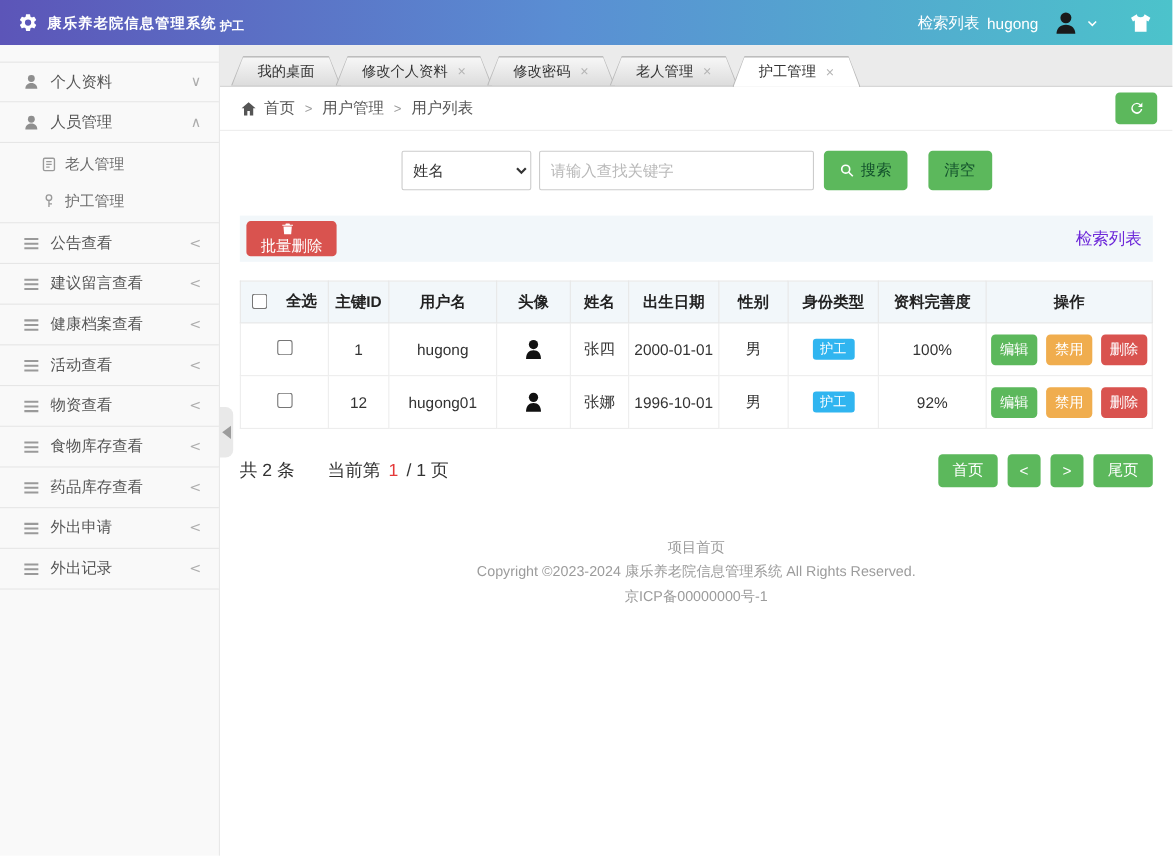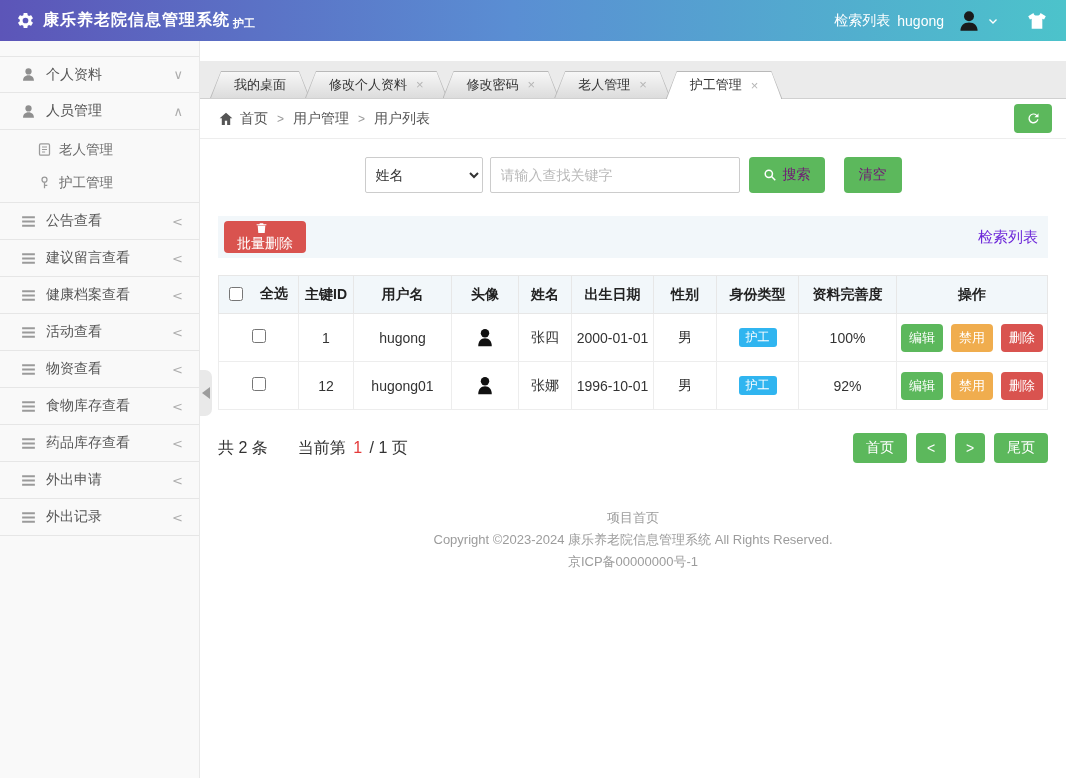--- a/index.html
+++ b/index.html
@@ -6,21 +6,21 @@
   html,body { width:1066px; height:778px; }
   body { font-family:"Liberation Sans","DejaVu Sans",sans-serif; background:#fff; overflow:hidden; }
 
   
   .topbar {
     height:41px; display:flex; align-items:center; padding:0 18px 0 16px;
     background:linear-gradient(90deg,#5c55b8 0%,#5a8ed3 48%,#4cc3cb 100%);
     color:#fff;
   }
   .gear { width:19px; height:19px; margin-right:8px; flex:none; }
-  .app-title { font-size:16px; font-weight:bold; letter-spacing:1px; }
+  .app-title { font-size:13px; font-weight:bold; letter-spacing:1px; }
   .app-subtitle { font-size:11px; font-weight:bold; margin:6px 0 0 3px; }
   .topbar-right { margin-left:auto; display:flex; align-items:center; font-size:14px; }
   .welcome { margin-right:7px; }
   .uname { margin-right:12px; }
   .avatar-ic { width:26px; height:26px; }
   .chev-dn { width:14px; height:14px; margin-left:4px; }
   .tshirt { width:22px; height:22px; margin-left:26px; }
 
   
   .body-wrap { display:flex; height:737px; position:relative; }
@@ -33,21 +33,21 @@
   .side-ic { width:17px; height:17px; margin-right:9px; flex:none; }
   .side-chev { position:absolute; right:16px; color:#adadad; font-size:13px; font-family:"DejaVu Sans",sans-serif; }
   .submenu { border-bottom:1px solid #e6e6e6; padding:3px 0; }
   .sub-item { height:33px; display:flex; align-items:center; padding-left:37px; font-size:13.5px; color:#6b6b6b; cursor:pointer; }
   .sub-ic { width:15px; height:15px; margin-right:7px; flex:none; }
   .collapse-handle { position:absolute; left:200px; top:329px; width:12px; height:46px;
     background:#e9e9e9; border-radius:0 7px 7px 0; display:flex; align-items:center; justify-content:center; cursor:pointer; }
   .collapse-tri { width:0; height:0; border-top:6px solid transparent; border-bottom:6px solid transparent; border-right:8px solid #9c9c9c; }
 
   
-  .main { flex:1; display:flex; flex-direction:column; background:#fff;margin-top:20px; }
+  .main { flex:1; display:flex; flex-direction:column; background:#fff; }
 
   
   .tabbar { height:38px; background:#ebebeb; border-bottom:1px solid #d0d0d0;
     display:flex; align-items:flex-end; padding-left:10px; }
   .tab { position:relative; height:27px; display:flex; align-items:center; padding:0 24px;
     font-size:13px; color:#333; margin-right:-5px; cursor:pointer; }
   .tab-shape { position:absolute; inset:0;
     clip-path:polygon(11px 0, calc(100% - 11px) 0, 100% 100%, 0 100%); background:#b9b9b9; }
   .tab-shape::after { content:""; position:absolute; inset:1px 1px 0 1px;
     clip-path:polygon(10px 0, calc(100% - 10px) 0, 100% 100%, 0 100%);
@@ -69,21 +69,21 @@
 
   
   .content { flex:1; padding:0 18px; }
 
   .search-row { margin-top:18px; display:flex; justify-content:center; align-items:center; }
   .field-select { width:118px; height:36px; border:1px solid #ccc; border-radius:2px;
     font-size:14px; color:#333; padding:0 6px; background:#fff; font-family:inherit; }
   .kw-input { width:250px; height:36px; border:1px solid #ccc; border-radius:2px;
     margin-left:7px; padding:0 10px; font-size:14px; color:#333; font-family:inherit; }
   .kw-input::placeholder { color:#b9b9b9; }
-  .btn-green { height:36px; background:#5cb85c; color:#701a75; border:none; border-radius:4px;
+  .btn-green { height:36px; background:#5cb85c; color:#14532d; border:none; border-radius:4px;
     font-size:14px; padding:0 14px; display:flex; align-items:center; cursor:pointer; font-family:inherit; }
   .search-btn { margin-left:9px; }
   .clear-btn { margin-left:19px; padding:0 15px; }
   .mag-ic { width:14px; height:14px; margin-right:6px; }
 
   .toolbar { margin-top:23px; height:42px; background:#f2f7fa; display:flex; align-items:center;
     padding:0 10px 0 6px; }
   .batch-del-btn { height:32px; background:#d9534f; color:#fff; border:none; border-radius:4px;
     font-size:14px; padding:0 13px; display:flex; align-items:center; cursor:pointer; font-family:inherit;flex-direction:column; }
   .trash-ic { width:13px; height:14px; margin-right:7px; }

